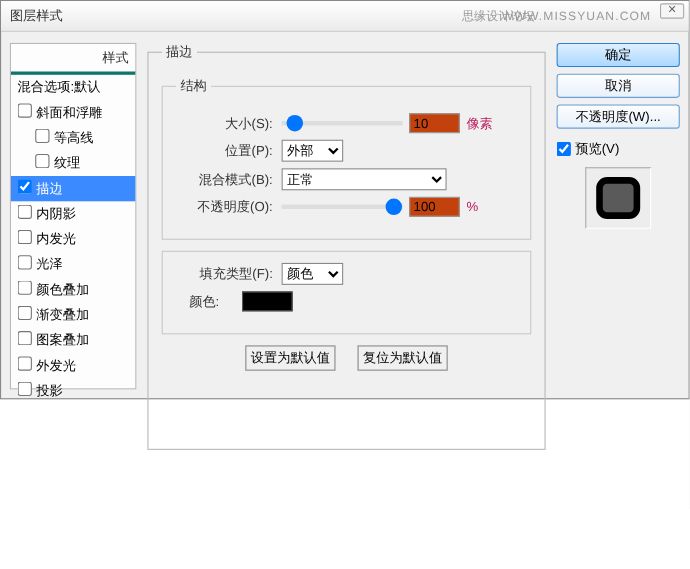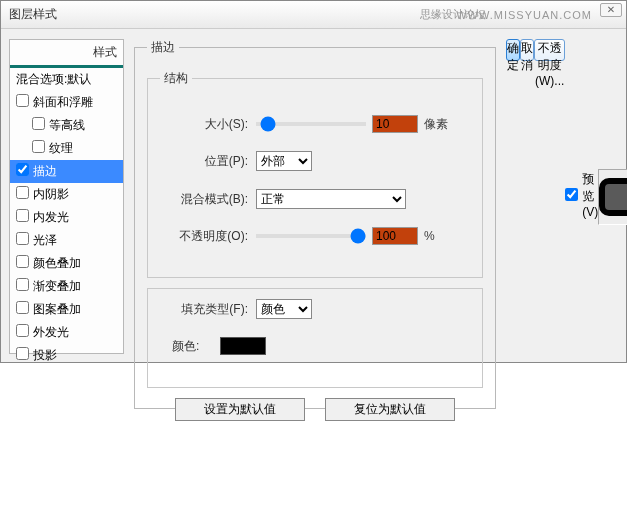--- a/index.html
+++ b/index.html
@@ -14,30 +14,30 @@
 .sidebar { width: 115px; border: 1px solid #b8b8b8; background: #fdfdfd; margin-right: 10px; }
 .sidebar .header { border-bottom: 3px solid #0f766e; padding: 4px 6px; color: #333; text-align: right; }
 .sidebar .item { display: flex; align-items: flex-start; padding: 3px 6px; cursor: default; }
 .sidebar .item.selected { background: #3b8aff; color: #fff; }
 .sidebar .item input[type=checkbox] { margin-right: 4px; }
 .sidebar .item.indent { padding-left: 22px; }
 .main { flex: 1; display: flex; flex-direction: column; }
 fieldset { border: 1px solid #b8b8b8; margin-bottom: 10px; padding: 10px 12px 14px 12px; }
 legend { padding: 0 4px; color: #333; }
 fieldset.inner { border: 1px solid #c8c8c8; margin-top: 4px; }
-.row { display: flex; align-items: center; margin: 18px 0; }
+.row { display: flex; align-items: center; margin: 6px 0; }
 .lbl { width: 88px; text-align: right; margin-right: 8px; color: #333; }
 .slider { appearance: none; height: 4px; background: #ddd; outline: none; }
 .num { width: 46px; height: 18px; border: 1px solid #999; background: #c2410c; margin: 0 6px; text-align: left; padding: 0 3px; }
-.unit { color: #404040; text-align: right; }
+.unit { color: #be185d; text-align: right; }
 select { height: 20px; border: 1px solid #888; background: #fff; }
 .swatch { width: 46px; height: 18px; background: #000; border: 1px solid #555; display: inline-block; margin-left: 8px; cursor: pointer; }
 .defaults { display: flex; gap: 20px; justify-content: center; margin-top: 10px; }
-.btn-inset { background: #f0f0f0; border: 1px solid #888; padding: 2px 28px; cursor: pointer; font-size: 12px; }
-.rightcol { width: 112px; margin-left: 10px; display: flex; flex-direction: row; align-items: stretch; }
+.btn-inset { background: #f0f0f0; border: 1px solid #888; padding: 2px 4px; cursor: pointer; font-size: 12px; }
+.rightcol { width: 112px; margin-left: 10px; display: flex; flex-direction: column; align-items: stretch; }
 .rightcol .btn { margin-bottom: 6px; height: 22px; border: 1px solid #6a9fd8; background: linear-gradient(#fdfdfd,#e8f1fb); border-radius: 3px; cursor: pointer; }
 .rightcol .btn.primary { background: linear-gradient(#dff0ff,#aad8ff); border-color: #2b7fd4; }
 .rightcol .preview-label { display: flex; align-items: center; justify-content: flex-start; margin: 4px 0 8px 0; }
 .rightcol .preview-label input { margin-right: 4px; }
 .preview-box { width: 60px; height: 56px; background: #ededed; border-top: 1px solid #aaa; border-left: 1px solid #aaa; border-right: 1px solid #fff; border-bottom: 1px solid #fff; align-self: center; display: flex; align-items: center; justify-content: center; }
 .preview-shape { width: 40px; height: 38px; background: #5a5a5a; border: 6px solid #000; border-radius: 10px; }
 fieldset.outer { min-height: 370px; position: relative; }
 </style>
 </head>
 <body>

